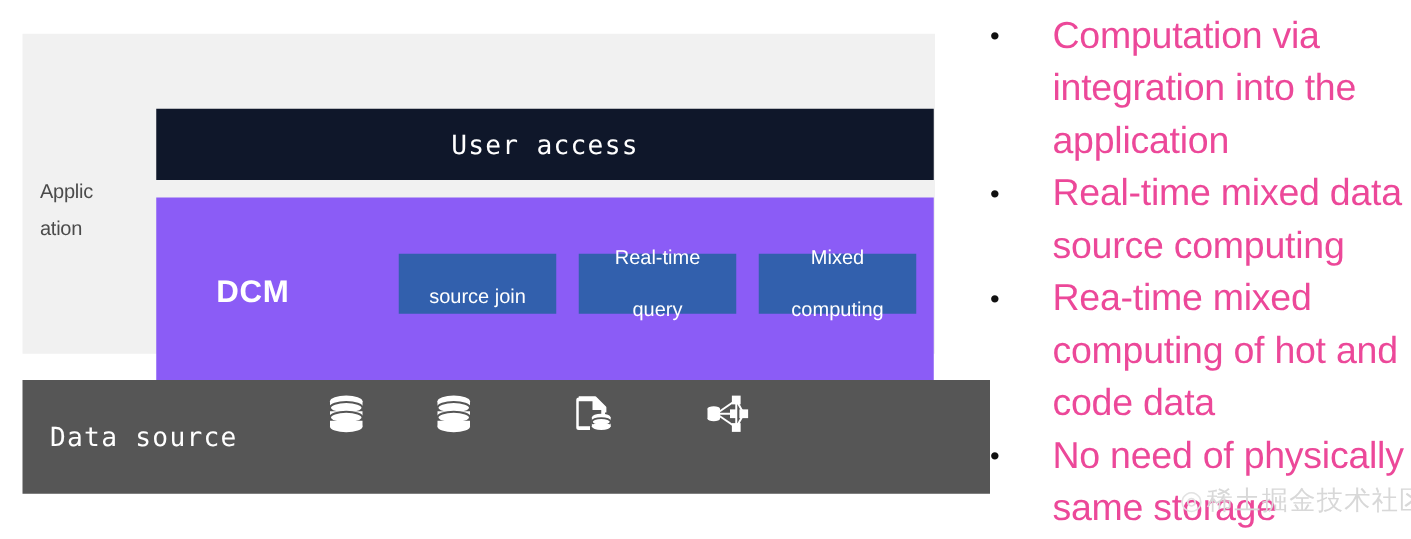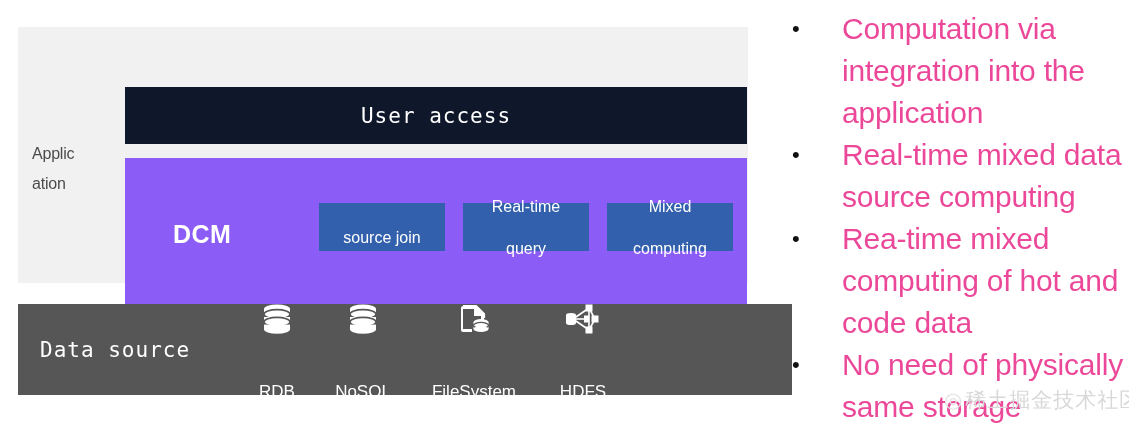--- a/index.html
+++ b/index.html
@@ -107,21 +107,21 @@
     font-size: 21px;
     letter-spacing: 1px;
   }
   .ds-item {
     position: absolute;
     top: 8px;
     height: 78px;
     display: flex;
     flex-direction: column;
     align-items: center;
-    justify-content: center;
+    justify-content: space-between;
     color: #ffffff;
     gap: 40px;
   }
   .ds-icon {
     height: 42px;
     display: flex;
     align-items: center;
     justify-content: center;
   }
   .ds-label {

